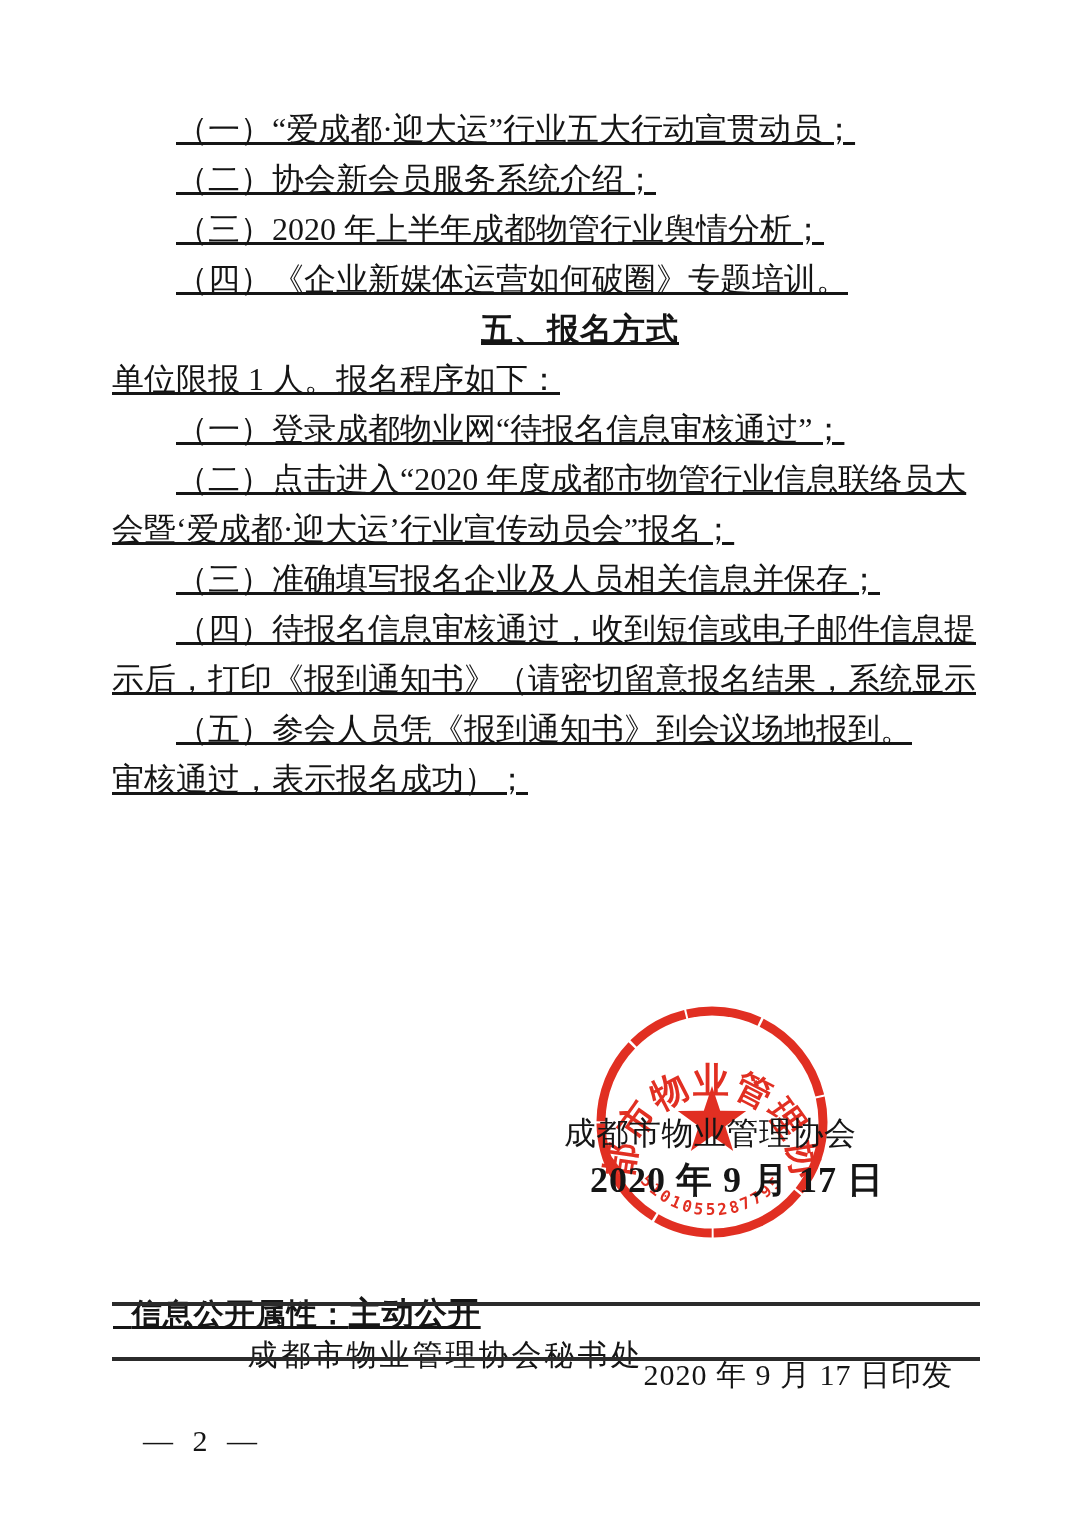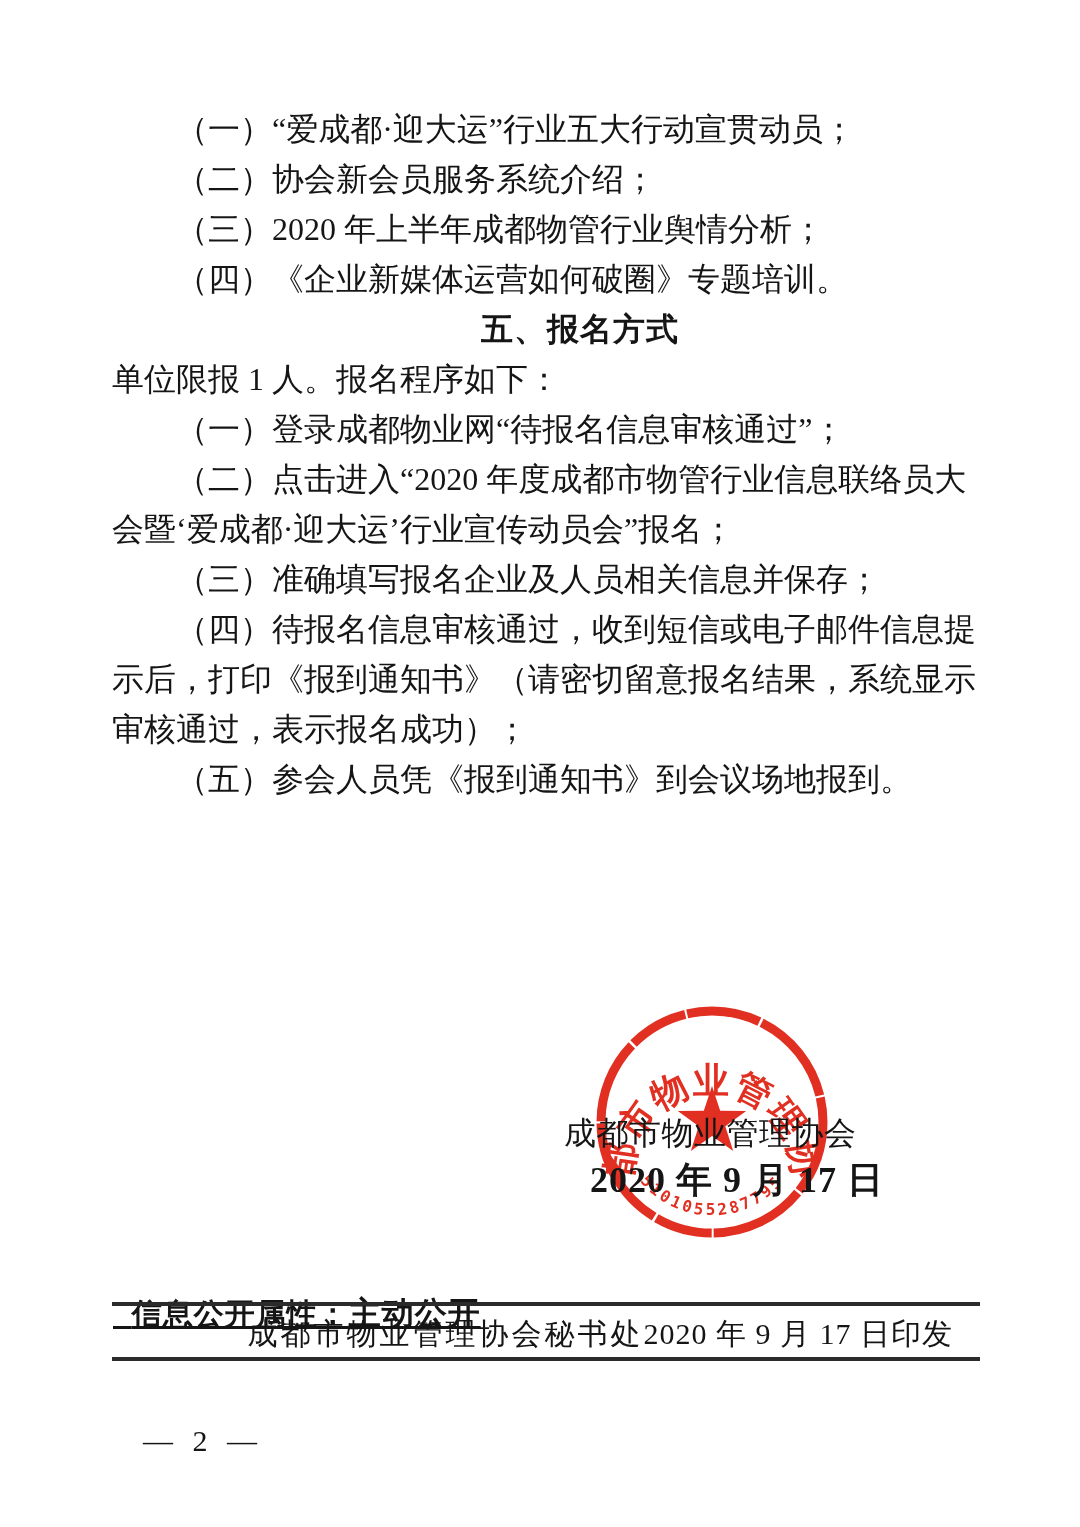--- a/index.html
+++ b/index.html
@@ -3,21 +3,21 @@
 <meta charset="utf-8">
 <style>
   html,body{margin:0;padding:0;}
   body{
     width:1080px;height:1527px;position:relative;background:#ffffff;
     font-family:"Liberation Serif","DejaVu Serif",serif;color:#151515;
     overflow:hidden;
   }
   .content{
     position:absolute;left:112px;top:104px;width:872px;
-    font-size:32px;line-height:50px;
+    font-size:32px;line-height:50px;text-decoration:underline;
   }
   .ln{white-space:pre-wrap;}
   .indent{text-indent:64px;}
   .hd{
     font-family:"Liberation Sans","DejaVu Sans",sans-serif;
     font-weight:700;text-indent:64px;letter-spacing:1px;text-align:center;
   }
   .sig-org{
     position:absolute;left:564px;top:1112px;z-index:3;
     font-size:32px;letter-spacing:0.5px;white-space:pre;
@@ -43,21 +43,21 @@
     position:absolute;left:112px;width:868px;height:4px;background:#2b2b2b;
   }
   .rule-1{top:1302px;}
   .rule-2{top:1357px;}
   .issuer-row{
     position:absolute;left:112px;top:1314px;width:868px;
     font-size:30px;line-height:40px;
     display:flex;justify-content:flex-end;align-items:center;
   }
   .issuer-row .issuer{padding-left:20px;letter-spacing:3px;white-space:pre;}
-  .issuer-row .print-date{padding-right:27px;white-space:pre;letter-spacing:1px;}
+  .issuer-row .print-date{padding-right:27px;white-space:pre;letter-spacing:1px;margin-top:41px;}
   .page-num{
     position:absolute;left:143px;top:1424px;
     font-size:30px;letter-spacing:6px;white-space:pre;
   }
 </style>
 </head>
 <body>
 
 <div class="content">
   <div class="ln indent">（一）“爱成都·迎大运”行业五大行动宣贯动员；</div>
@@ -65,22 +65,22 @@
   <div class="ln indent">（三）2020 年上半年成都物管行业舆情分析；</div>
   <div class="ln indent">（四）《企业新媒体运营如何破圈》专题培训。</div>
   <div class="ln hd">五、报名方式</div>
   <div class="ln">单位限报 1 人。报名程序如下：</div>
   <div class="ln indent">（一）登录成都物业网“待报名信息审核通过”；</div>
   <div class="ln indent">（二）点击进入“2020 年度成都市物管行业信息联络员大</div>
   <div class="ln">会暨‘爱成都·迎大运’行业宣传动员会”报名；</div>
   <div class="ln indent">（三）准确填写报名企业及人员相关信息并保存；</div>
   <div class="ln indent">（四）待报名信息审核通过，收到短信或电子邮件信息提</div>
   <div class="ln">示后，打印《报到通知书》（请密切留意报名结果，系统显示</div>
+  <div class="ln indent">（五）参会人员凭《报到通知书》到会议场地报到。</div>
   <div class="ln">审核通过，表示报名成功）；</div>
-  <div class="ln indent">（五）参会人员凭《报到通知书》到会议场地报到。</div>
 </div>
 
 <svg class="seal" viewBox="0 0 250 250" aria-hidden="true">
   <defs>
     <path id="sealArcTop" d="M 125,125 m -80,51 a 80,80 0 1 1 160,0" fill="none"></path>
     <path id="sealArcBottom" d="M 52,183 A 93,93 0 0 0 198,183" fill="none"></path>
   </defs>
   <circle cx="125" cy="125" r="111" fill="none" stroke="#e02417" stroke-width="9" stroke-dasharray="74 2.5 96 2 58 2.5 112 2 84 2.5 60 2"></circle>
   <polygon fill="#e02417" points="125,89 133.2,113.7 159.2,113.9 138.3,129.3 146.2,154.1 125,139 103.8,154.1 111.7,129.3 90.8,113.9 116.8,113.7"></polygon>
   <text font-size="36" font-weight="700" fill="#e02417" letter-spacing="2" font-family="Liberation Serif, DejaVu Serif, serif">

